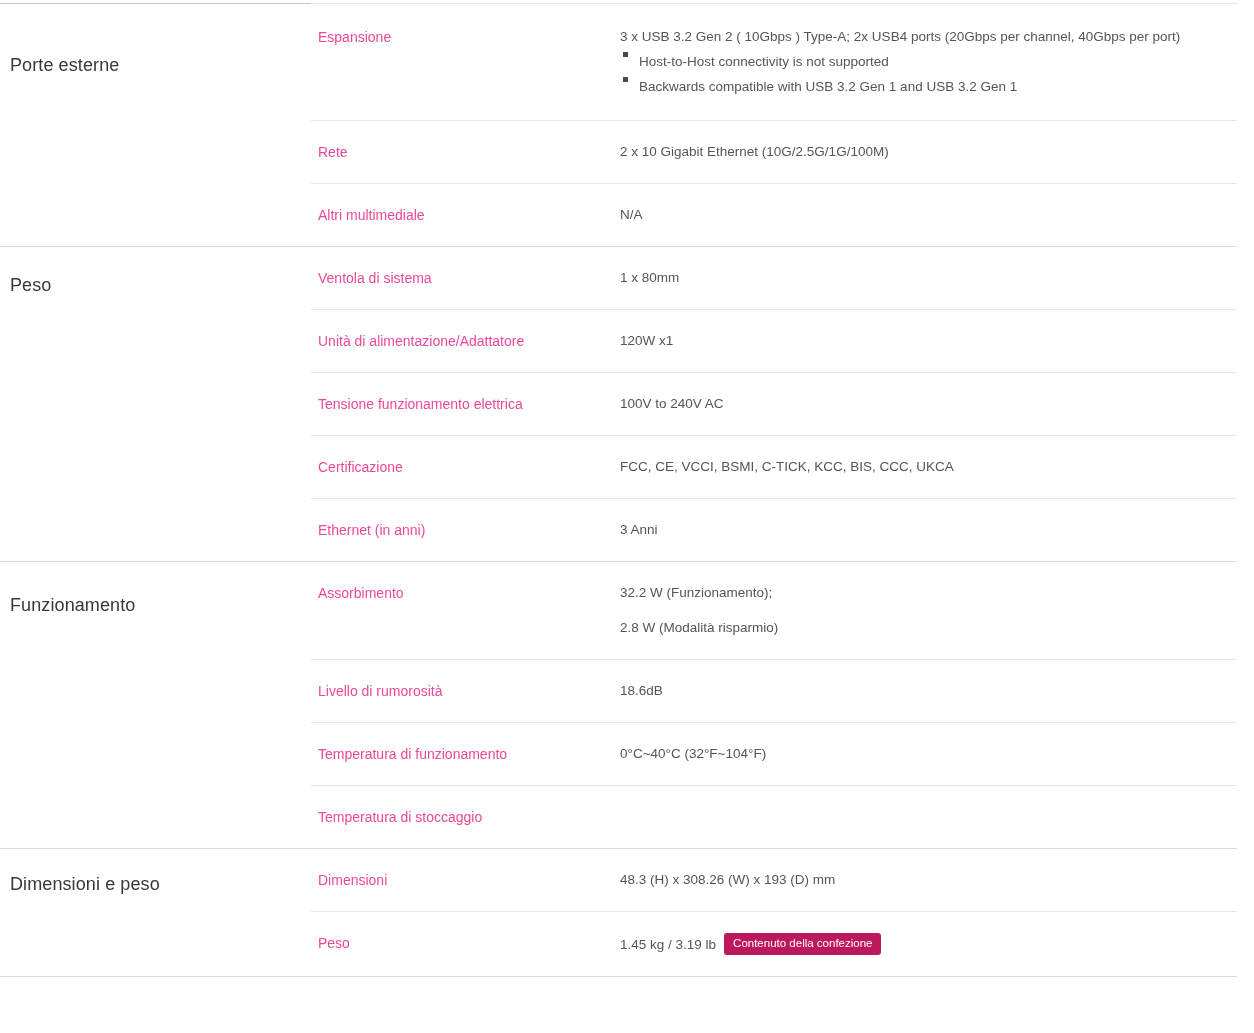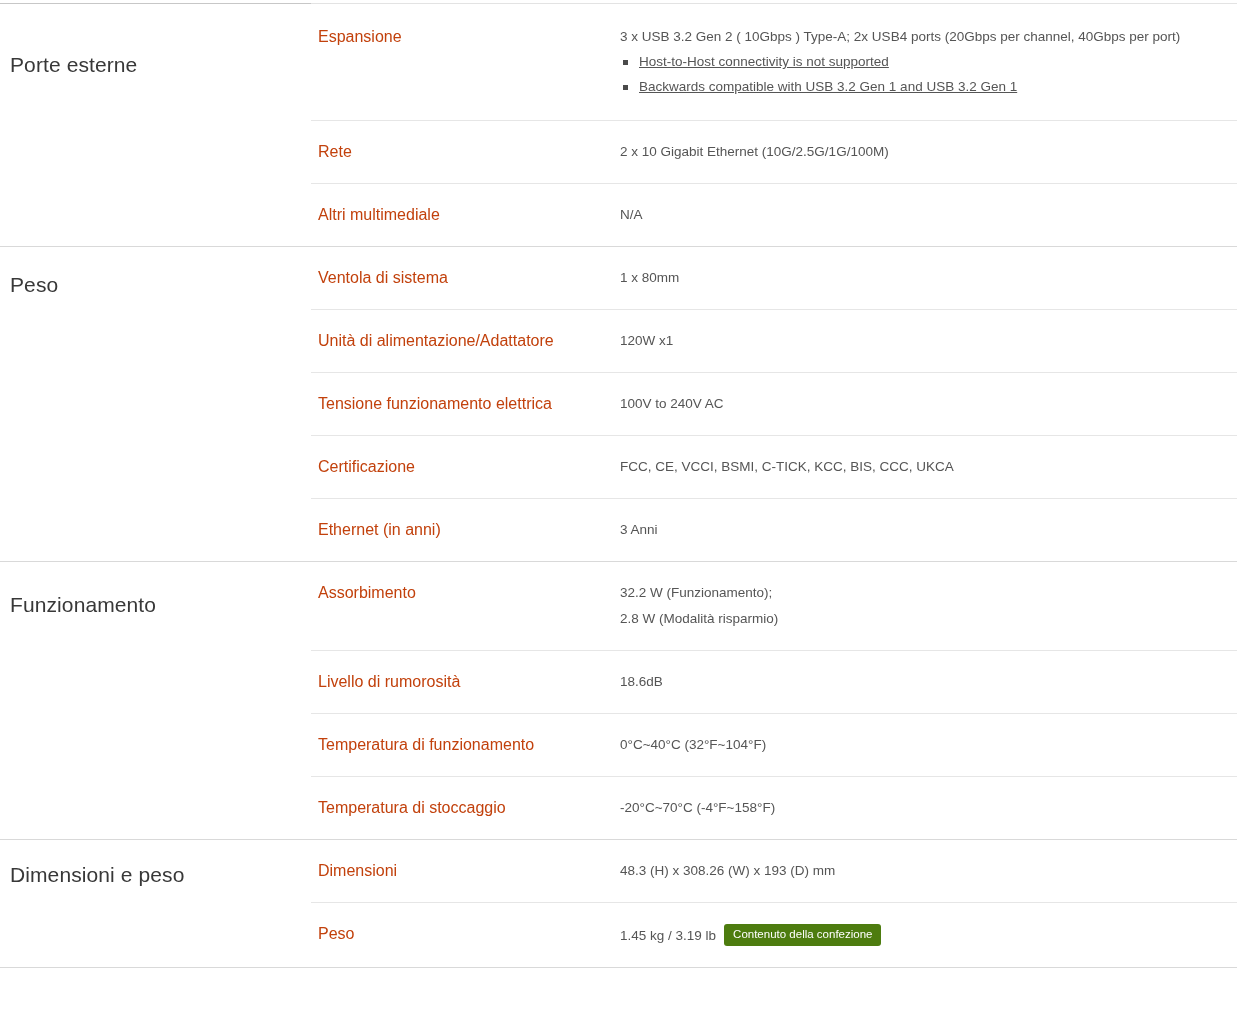--- a/index.html
+++ b/index.html
@@ -13,34 +13,34 @@
     height:1px;
     background:linear-gradient(to right,#c7c7c7 0,#c7c7c7 311px,#e3e3e3 311px,#e3e3e3 100%);
   }
   .section{display:flex;border-bottom:1px solid #d9d9d9;}
   .cat{width:311px;flex:none;box-sizing:border-box;}
   .sec-0 .cat{padding-top:52px;}
   .sec-1 .cat{padding-top:29px;}
   .sec-2 .cat{padding-top:34px;}
   .sec-3 .cat{padding-top:26px;}
   .cat-label{
-    padding-left:10px;font-size:21px;line-height:18px;color:#383838;
+    padding-left:10px;font-size:18px;line-height:18px;color:#383838;
     font-weight:500;letter-spacing:.1px;
   }
   .rows{flex:1;min-width:0;}
   .row{display:flex;align-items:flex-start;padding:21px 0;border-bottom:1px solid #e6e6e6;}
   .row:last-child{border-bottom:none;}
   .row.tall{padding:23px 0;}
   .row-label{
     flex:none;width:309px;box-sizing:border-box;padding-left:7px;
-    font-size:16px;line-height:20px;color:#c2410c;
+    font-size:14px;line-height:20px;color:#ec4899;
   }
   .row-value{flex:1;font-size:13.5px;line-height:20px;color:#555;}
-  .value-line + .value-line{margin-top:6px;}
-  .bullet-item{display:flex;align-items:center;padding-left:3px;margin-top:5px;text-decoration:underline;}
+  .value-line + .value-line{margin-top:15px;}
+  .bullet-item{display:flex;padding-left:3px;margin-top:5px;}
   .bullet-square{width:5px;height:5px;background:#4a4a4a;flex:none;margin-right:11px;}
   .value-with-badge{display:flex;align-items:flex-end;}
   .badge{
     display:inline-block;margin-left:8px;padding:4px 9px 5px;border-radius:3px;
     color:#fff;font-size:11.5px;line-height:13px;white-space:nowrap;cursor:pointer;
   }
 </style>
 </head>
 <body>
 
@@ -135,41 +135,38 @@
           </div>
         </div>
         <div class="row">
           <div class="row-label">Temperatura di funzionamento</div>
           <div class="row-value">
             <div class="value-line">0°C~40°C (32°F~104°F)</div>
           </div>
         </div>
         <div class="row">
           <div class="row-label">Temperatura di stoccaggio</div>
-          <div class="row-value">
-            <div class="value-line">-20°C~70°C (-4°F~158°F)</div>
-          </div>
         </div>
       </div>
     </div>
     <div class="section sec-3">
       <div class="cat">
         <div class="cat-label">Dimensioni e peso</div>
       </div>
       <div class="rows">
         <div class="row">
           <div class="row-label">Dimensioni</div>
           <div class="row-value">
             <div class="value-line">48.3 (H) x 308.26 (W) x 193 (D) mm</div>
           </div>
         </div>
         <div class="row">
           <div class="row-label">Peso</div>
           <div class="row-value">
             <div class="value-with-badge">
               <span>1.45 kg / 3.19 lb</span>
-              <span class="badge" style="background: #4d7c0f;">Contenuto della confezione</span>
+              <span class="badge" style="background: #be185d;">Contenuto della confezione</span>
             </div>
           </div>
         </div>
       </div>
     </div>
   </div>
 
 </body></html>

